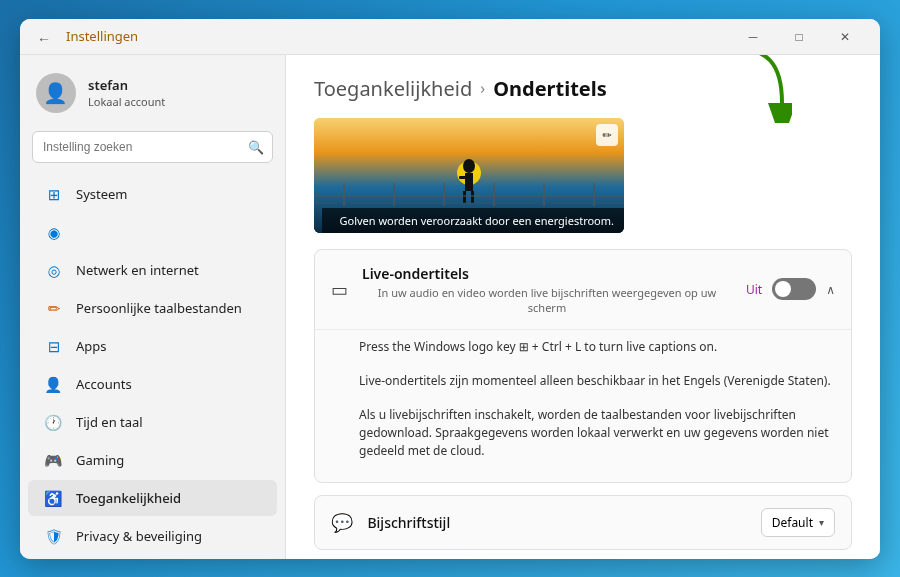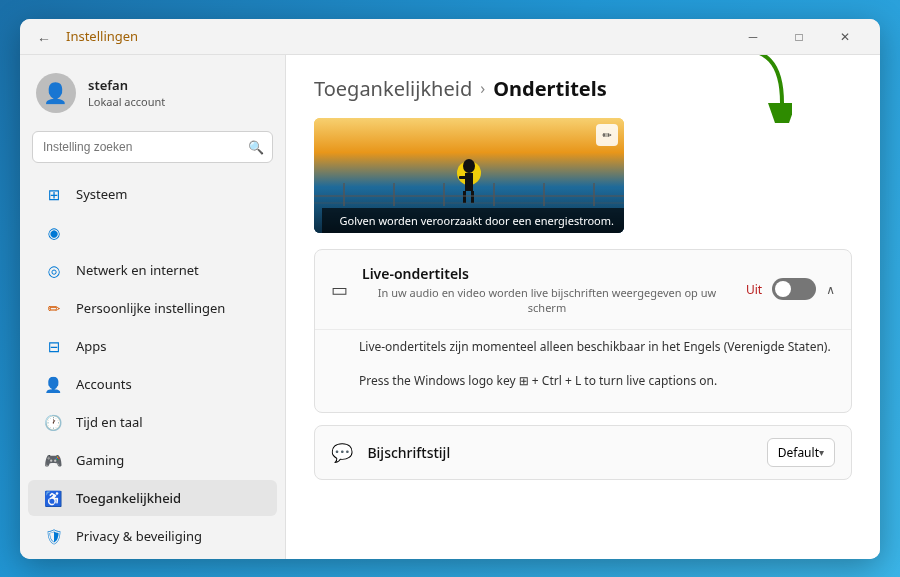--- a/index.html
+++ b/index.html
@@ -262,21 +262,21 @@
       margin-top: 2px;
       text-align: center;
     }
     .section-right {
       display: flex;
       align-items: center;
       gap: 10px;
     }
     .toggle-label {
       font-size: 12px;
-      color: #b91c1c;
+      color: #a21caf;
     }
     .toggle {
       width: 44px;
       height: 22px;
       background: #767676;
       border-radius: 11px;
       position: relative;
       cursor: pointer;
       flex-shrink: 0;
     }
@@ -324,20 +324,21 @@
     }
     .style-label {
       flex: 1;
       font-size: 14px;
       font-weight: 500;
       color: #111;
     }
     .dropdown-select {
       display: flex;
       align-items: center;
+      gap: 6px;
       border: 1px solid #d0d0d0;
       border-radius: 6px;
       padding: 5px 10px;
       font-size: 12px;
       background: white;
       cursor: pointer;
     }
     .dropdown-chevron { font-size: 10px; color: #555; }
   </style>
 </head>
@@ -376,21 +377,21 @@
       </div>
       <div class="nav-item">
         <span class="nav-icon blue">◉</span>
       </div>
       <div class="nav-item">
         <span class="nav-icon blue">◎</span>
         <span>Netwerk en internet</span>
       </div>
       <div class="nav-item">
         <span class="nav-icon orange">✏</span>
-        <span>Persoonlijke instellingen</span>
+        <span>Persoonlijke taalbestanden</span>
       </div>
       <div class="nav-item">
         <span class="nav-icon blue">⊟</span>
         <span>Apps</span>
       </div>
       <div class="nav-item">
         <span class="nav-icon blue">👤</span>
         <span>Accounts</span>
       </div>
       <div class="nav-item">
@@ -483,22 +484,23 @@
           </div>
           <div class="section-right">
             <span class="toggle-label">Uit</span>
             <div class="toggle">
               <div class="toggle-knob"></div>
             </div>
             <span class="chevron-btn">∧</span>
           </div>
         </div>
         <div class="section-expanded">
+          <div class="info-line">Press the Windows logo key ⊞ + Ctrl + L to turn live captions on.</div>
           <div class="info-line">Live-ondertitels zijn momenteel alleen beschikbaar in het Engels (Verenigde Staten).</div>
-          <div class="info-line">Press the Windows logo key ⊞ + Ctrl + L to turn live captions on.</div>
+          <div class="info-line">Als u livebijschriften inschakelt, worden de taalbestanden voor livebijschriften gedownload. Spraakgegevens worden lokaal verwerkt en uw gegevens worden niet gedeeld met de cloud.</div>
         </div>
       </div>
 
       <div class="style-row">
         <span class="style-icon">💬</span>
         <span class="style-label">Bijschriftstijl</span>
         <div class="dropdown-select">
           <span>Default</span>
           <span class="dropdown-chevron">▾</span>
         </div>

